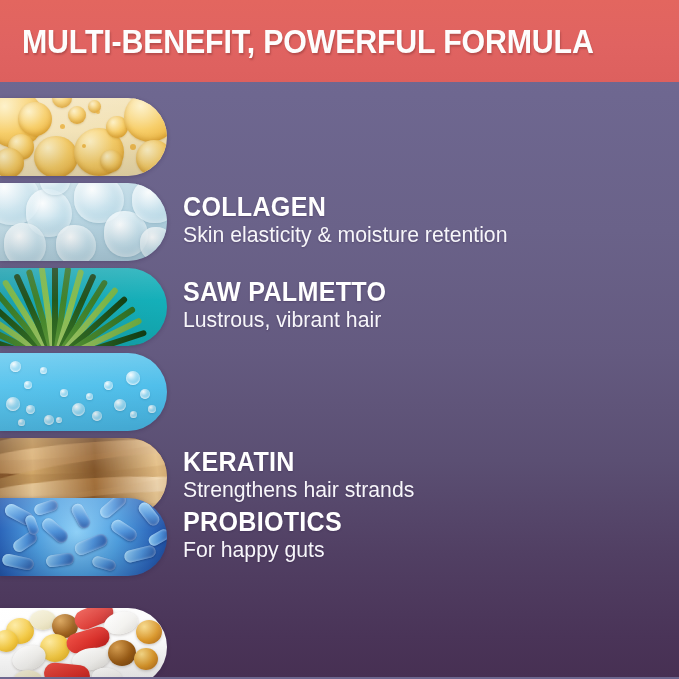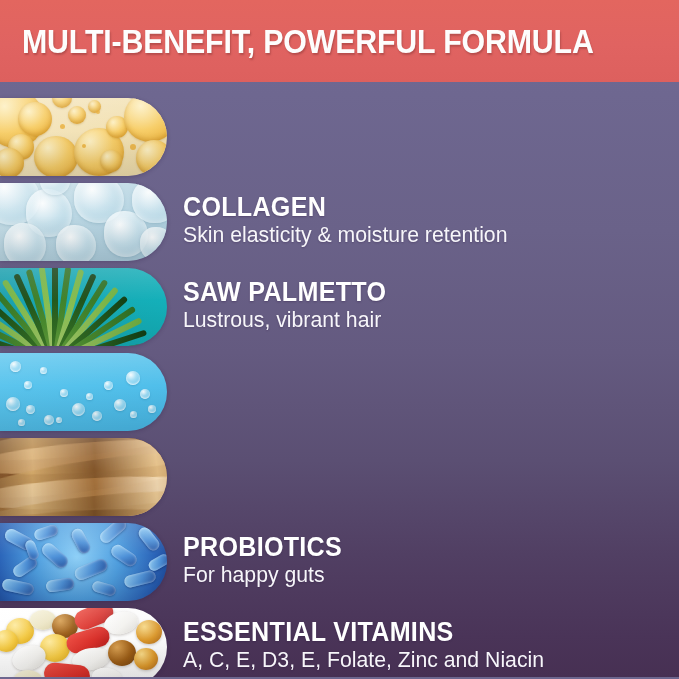--- a/index.html
+++ b/index.html
@@ -267,23 +267,27 @@
         <div class="art art-hair">
           <div class="w" style="top:-14px;background:linear-gradient(90deg,#5d3a1d,#c99d5e,#6d4524,#d7ae75,#7a4f27);transform:rotate(-7deg);"></div>
           <div class="w" style="top:4px;background:linear-gradient(90deg,#8a5a2d,#e3bc84,#9a6836,#f0cf9d,#a5733c);transform:rotate(-4deg);"></div>
           <div class="w" style="top:22px;background:linear-gradient(90deg,#6b4322,#d2a869,#7e5228,#e5c189,#8b5c2e);transform:rotate(-8deg);"></div>
           <div class="w" style="top:40px;background:linear-gradient(90deg,#9a6836,#f2d5a6,#ab7740,#fbe5c2,#b2804a);transform:rotate(-3deg);"></div>
           <div class="w" style="top:58px;background:linear-gradient(90deg,#7a4f27,#dbb477,#8d5f2f,#ecc992,#96673a);transform:rotate(-6deg);"></div>
           <div class="w" style="top:72px;background:linear-gradient(90deg,#6b4322,#c79a5b,#7b5026,#d9ae71,#85582c);transform:rotate(-2deg);"></div>
         </div>
         <div class="gloss"></div>
       </div>
-    </div>
-
-    <div class="row" style="top:441px">
+      <div class="texts">
+        <div class="ing-title">KERATIN</div>
+        <div class="ing-desc">Strengthens hair strands</div>
+      </div>
+    </div>
+
+    <div class="row" style="top:416px">
       <div class="thumb">
         <div class="art art-bact">
           <div class="r" style="left:4px;top:10px;width:30px;height:13px;transform:rotate(28deg);"></div>
           <div class="r" style="left:12px;top:38px;width:26px;height:12px;transform:rotate(-34deg);"></div>
           <div class="r" style="left:2px;top:58px;width:32px;height:12px;transform:rotate(12deg);"></div>
           <div class="r" style="left:34px;top:4px;width:24px;height:11px;transform:rotate(-18deg);"></div>
           <div class="r" style="left:40px;top:26px;width:30px;height:13px;transform:rotate(42deg);"></div>
           <div class="r" style="left:46px;top:56px;width:28px;height:12px;transform:rotate(-8deg);"></div>
           <div class="r" style="left:68px;top:12px;width:26px;height:12px;transform:rotate(62deg);"></div>
           <div class="r" style="left:74px;top:40px;width:34px;height:13px;transform:rotate(-22deg);"></div>
@@ -318,20 +322,16 @@
           <div class="p tab pill-white" style="left:72px;top:40px;width:38px;height:22px;transform:rotate(-10deg);"></div>
           <div class="p tab pill-brown" style="left:108px;top:32px;width:28px;height:26px;"></div>
           <div class="p tab pill-amber" style="left:134px;top:40px;width:24px;height:22px;"></div>
           <div class="p cap pill-red" style="left:44px;top:56px;width:46px;height:21px;transform:rotate(6deg);"></div>
           <div class="p tab pill-cream" style="left:14px;top:62px;width:28px;height:18px;"></div>
           <div class="p tab pill-white" style="left:92px;top:60px;width:30px;height:18px;transform:rotate(8deg);"></div>
           <div class="p tab pill-yellow" style="left:-6px;top:22px;width:24px;height:22px;"></div>
         </div>
         <div class="gloss"></div>
       </div>
-      <div class="texts">
-        <div class="ing-title">ESSENTIAL VITAMINS</div>
-        <div class="ing-desc">A, C, E, D3, E, Folate, Zinc and Niacin</div>
-      </div>
     </div>
 
   </div>
 </div>
 
 </body></html>

